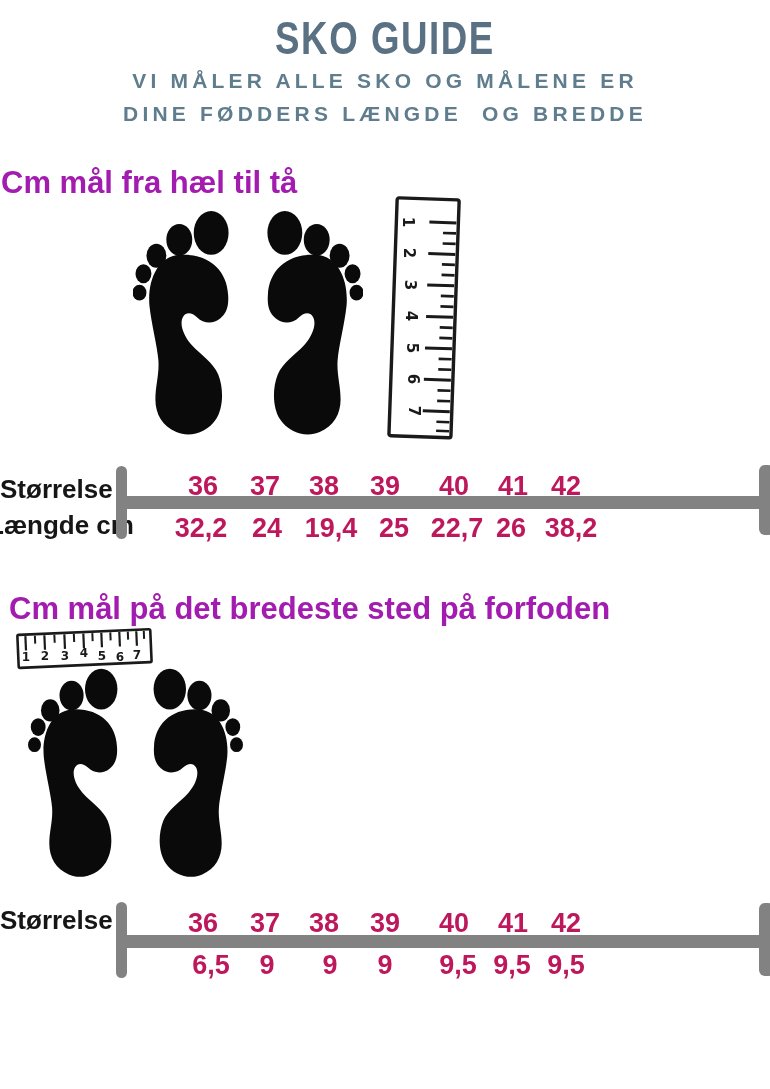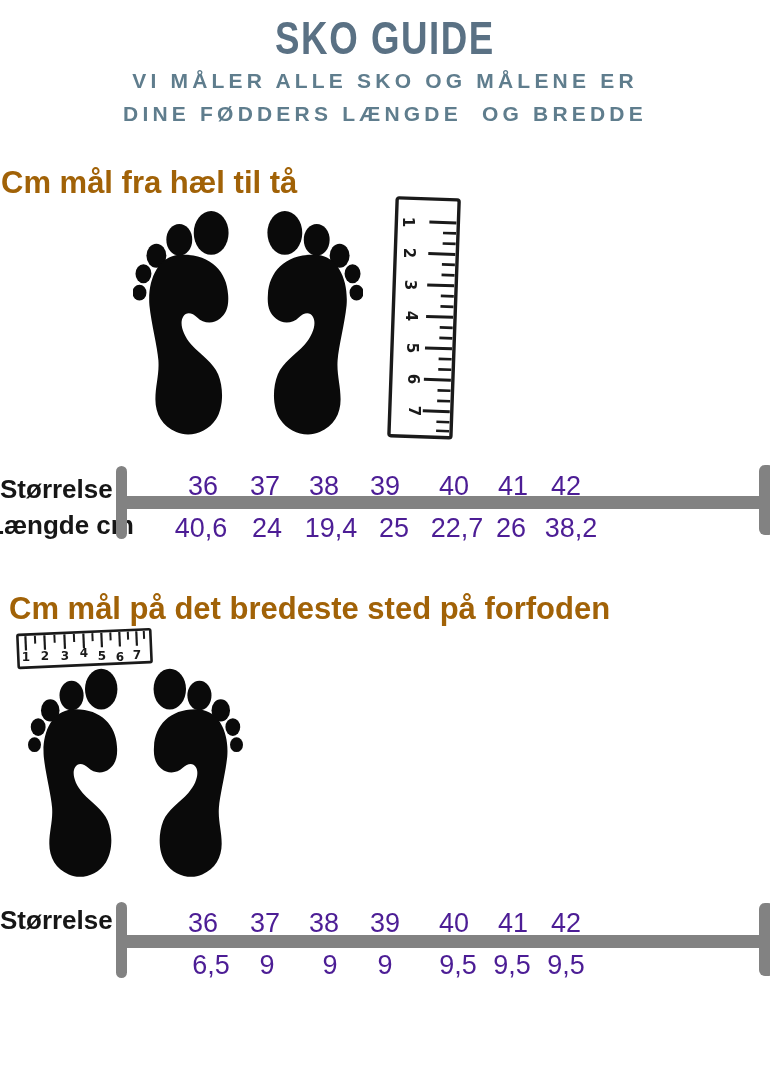--- a/index.html
+++ b/index.html
@@ -18,34 +18,34 @@
   }
   .sub {
     left:0; width:770px; text-align:center;
     font-size:21px; font-weight:700; letter-spacing:4.2px;
     color:#5f7d8d; white-space:pre;
   }
   .sub1 { top:69px; }
   .sub2 { top:102px; }
 
   .section-heading {
-    font-size:31px; font-weight:600; color:#a16207; letter-spacing:0px;
+    font-size:31px; font-weight:600; color:#a21caf; letter-spacing:0px;
     white-space:nowrap;
   }
   .h1s { left:1px;  top:165px; }
   .h2s { left:9px;  top:591px; }
 
   .rowlabel { font-size:26px; font-weight:600; color:#161616; white-space:nowrap; }
 
   .bar  { background:#828282; }
   .cap  { background:#828282; border-radius:6px; }
 
   .num {
     position:absolute; width:76px; text-align:center;
-    font-size:27px; font-weight:400; color:#4c1d95; white-space:nowrap;
+    font-size:27px; font-weight:700; color:#be185d; white-space:nowrap;
   }
 
   .ruler-num-v {
     position:absolute; width:20px; height:20px; line-height:20px;
     text-align:center; font-size:15px; font-weight:600; color:#1a1a1a;
     transform:rotate(90deg);
     font-family:"DejaVu Sans", sans-serif;
   }
   .ruler-num-h {
     position:absolute; width:18px; height:14px; line-height:14px;
@@ -142,21 +142,21 @@
 <div class="abs cap" style="left:759px; top:465px; width:15px; height:70px;"></div>
 
 <span class="num" style="left:165px; top:471px;">36</span>
 <span class="num" style="left:227px; top:471px;">37</span>
 <span class="num" style="left:286px; top:471px;">38</span>
 <span class="num" style="left:347px; top:471px;">39</span>
 <span class="num" style="left:416px; top:471px;">40</span>
 <span class="num" style="left:475px; top:471px;">41</span>
 <span class="num" style="left:528px; top:471px;">42</span>
 
-<span class="num" style="left:163px; top:513px;">40,6</span>
+<span class="num" style="left:163px; top:513px;">32,2</span>
 <span class="num" style="left:229px; top:513px;">24</span>
 <span class="num" style="left:293px; top:513px;">19,4</span>
 <span class="num" style="left:356px; top:513px;text-align:center;">25</span>
 <span class="num" style="left:419px; top:513px;">22,7</span>
 <span class="num" style="left:473px; top:513px;">26</span>
 <span class="num" style="left:533px; top:513px;">38,2</span>
 
 <div class="abs section-heading h2s">Cm mål på det bredeste sted på forfoden</div>
 
 <svg class="abs" style="left:14px; top:625px;" width="142" height="48" viewBox="0 0 142 48">

